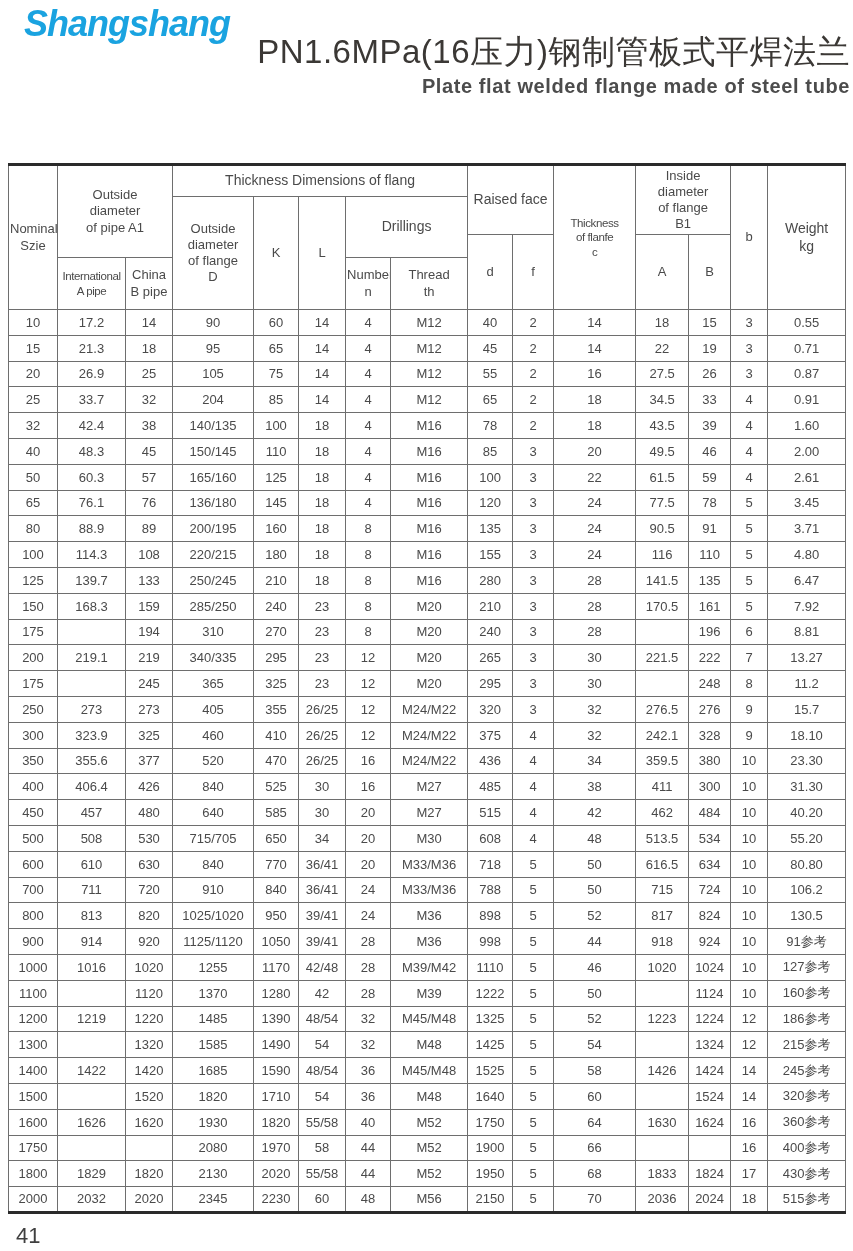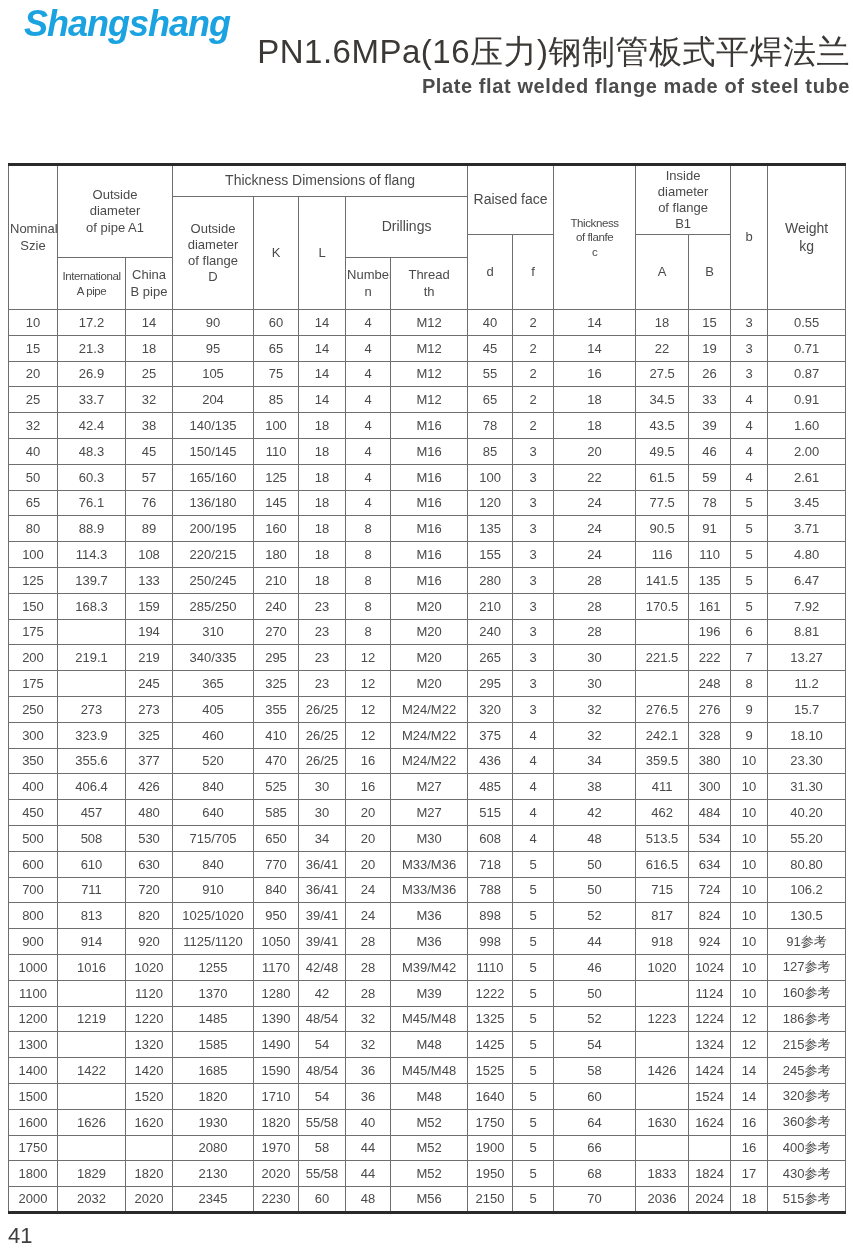--- a/index.html
+++ b/index.html
@@ -57,21 +57,21 @@
   }
   .data-table th.condensed { font-size: 11.5px; letter-spacing: -0.4px; }
   .data-table th.group-head { font-size: 14px; }
   .hr1 { height: 32px; }
   .hr2 { height: 38px; }
   .hr3 { height: 23px; }
   .hr4 { height: 52px; }
   .data-table tbody td { height: 25.8px; white-space: nowrap; }
 
   .page-number {
-    position: absolute; left: 8px; bottom: 2px;
+    position: absolute; left: 16px; bottom: 2px;
     font-size: 22px; color: #3f3f3f;
   }
 </style>
 </head>
 <body>
 
 <div class="page-header">
   <div class="logo">
     <div class="logo-brand">Shangshang</div>
   </div>

